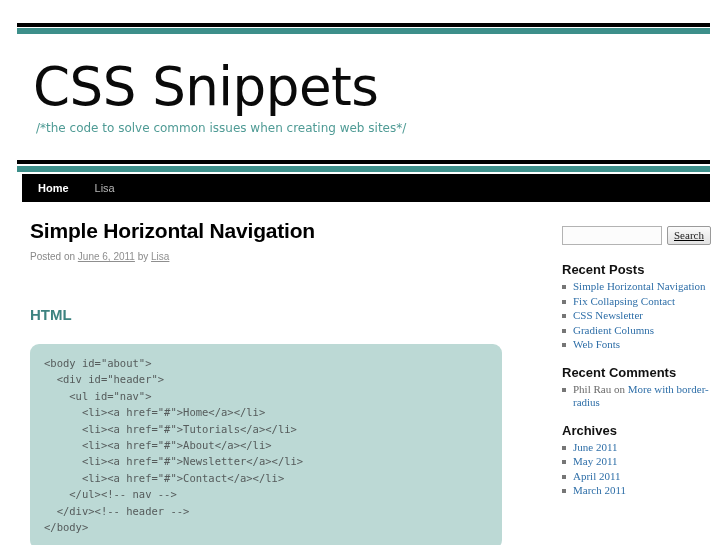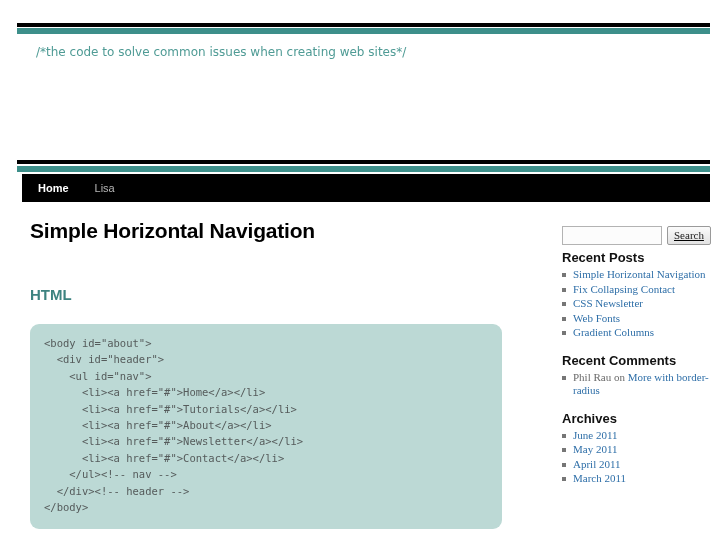--- a/index.html
+++ b/index.html
@@ -151,21 +151,21 @@
   
   .sidebar {
     position: absolute;
     left: 562px;
     top: 226px;
     width: 150px;
   }
   .search-form {
     display: flex;
     align-items: center;
-    margin-bottom: 5px;
+    margin-bottom: 17px;
     text-decoration: underline;
   }
   .search-field {
     width: 92px;
     height: 15px;
     border: 1px solid #b3b3b3;
     background: #fcfcfc;
     font-family: "Liberation Sans", sans-serif;
     font-size: 10px;
     padding: 1px 3px;
@@ -226,33 +226,40 @@
 </style>
 </head>
 <body>
 
 <div class="page">
 
   <div class="rule-black" id="top-black"></div>
   <div class="rule-teal" id="top-teal"></div>
 
   <div class="masthead">
+    <h1 class="site-title">CSS Snippets</h1>
     <p class="site-tagline">/*the code to solve common issues when creating web sites*/</p>
   </div>
 
   <div class="rule-black" id="mid-black"></div>
   <div class="rule-teal" id="mid-teal"></div>
 
   <div class="nav">
     <a class="nav-item current" href="#">Home</a>
     <a class="nav-item" href="#">Lisa</a>
   </div>
 
   <div class="content">
     <h2 class="entry-title">Simple Horizontal Navigation</h2>
+    <p class="entry-meta">
+      <span>Posted on</span>
+      <a href="#">June 6, 2011</a>
+      <span>by</span>
+      <a href="#">Lisa</a>
+    </p>
     <h3 class="section-heading">HTML</h3>
     <div class="code-block">
       <pre>&lt;body id="about"&gt;
   &lt;div id="header"&gt;
     &lt;ul id="nav"&gt;
       &lt;li&gt;&lt;a href="#"&gt;Home&lt;/a&gt;&lt;/li&gt;
       &lt;li&gt;&lt;a href="#"&gt;Tutorials&lt;/a&gt;&lt;/li&gt;
       &lt;li&gt;&lt;a href="#"&gt;About&lt;/a&gt;&lt;/li&gt;
       &lt;li&gt;&lt;a href="#"&gt;Newsletter&lt;/a&gt;&lt;/li&gt;
       &lt;li&gt;&lt;a href="#"&gt;Contact&lt;/a&gt;&lt;/li&gt;
@@ -268,22 +275,22 @@
       <input class="search-field" type="text" placeholder="" style="">
       <button class="search-submit">Search</button>
     </div>
 
     <div class="widget">
       <h4 class="widget-title">Recent Posts</h4>
       <ul>
         <li><a href="#">Simple Horizontal Navigation</a></li>
         <li><a href="#">Fix Collapsing Contact</a></li>
         <li><a href="#">CSS Newsletter</a></li>
+        <li><a href="#">Gradient Columns</a></li>
         <li><a href="#">Web Fonts</a></li>
-        <li><a href="#">Gradient Columns</a></li>
       </ul>
     </div>
 
     <div class="widget">
       <h4 class="widget-title">Recent Comments</h4>
       <ul>
         <li>
           <span class="byline">Phil Rau</span>
           <span class="byline">on</span>
           <a href="#">More with border-radius</a>

